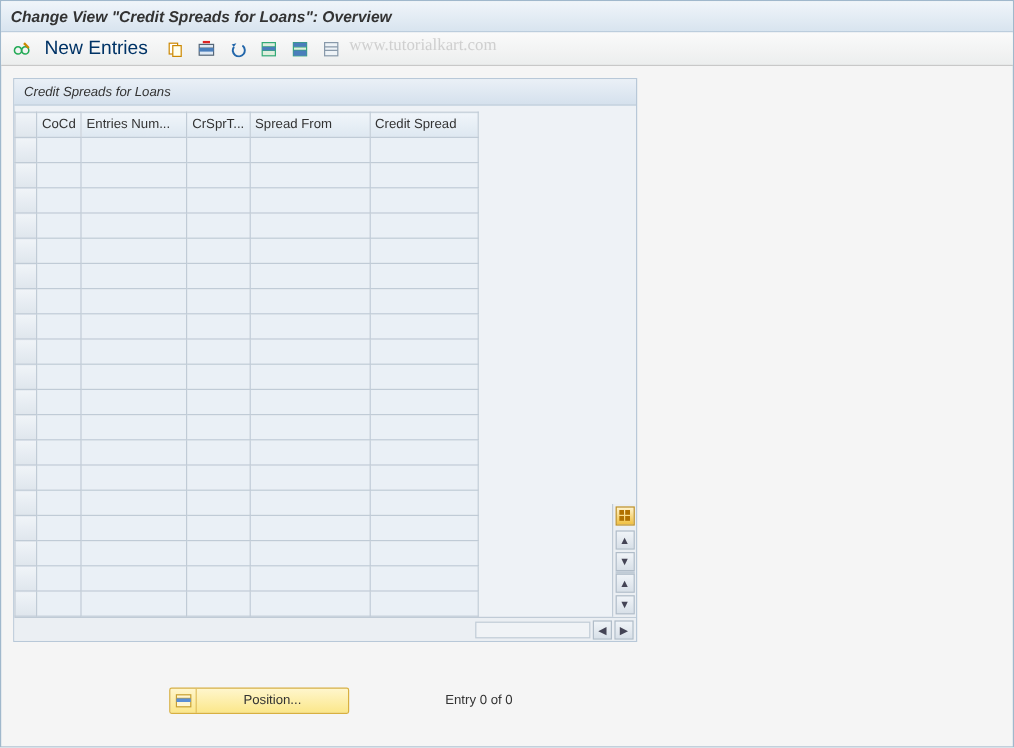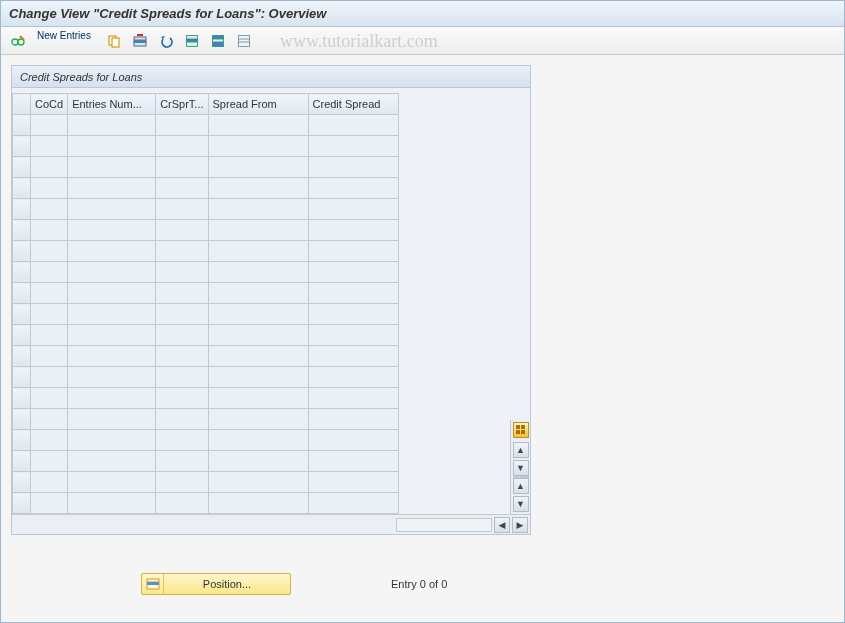--- a/index.html
+++ b/index.html
@@ -48,30 +48,31 @@
     align-items: center;
     justify-content: center;
     border: 1px solid transparent;
     border-radius: 3px;
     cursor: pointer;
   }
   .new-entries {
     padding: 0 8px 0 4px;
     height: 22px;
     display: flex;
+    align-items: center;
     cursor: pointer;
     color: #003366;
-    font-size: 10px;
+    font-size: 16px;
   }
   .watermark {
     position: absolute;
-    left: 279px;
+    left: 290px;
     top: 4px;
     font-family: Georgia, serif;
-    font-size: 18px;
+    font-size: 14px;
     color: rgba(200,200,200,0.85);
     pointer-events: none;
   }
   .content-area {
     padding: 10px;
     height: 500px;
   }
   .group-box {
     width: 520px;
     height: 470px;
@@ -165,21 +166,21 @@
     display:flex;
     align-items:center;
     padding:0 2px;
   }
   .hs-track { flex:1; height:14px; background:#f0f3f6; border:1px solid #c0cbd6; margin:0 2px;}
   .hs-arrows { display:flex; gap:2px;}
   .footer-row {
     display:flex;
     align-items:center;
     padding: 18px 0 0 140px;
-    gap: 100px;
+    gap: 80px;
   }
   .position-btn {
     width: 150px;
     height: 22px;
     background: linear-gradient(to bottom,#fff6cc,#fbe78a);
     border:1px solid #d8b040;
     display:flex;
     align-items:center;
     cursor:pointer;
     border-radius:2px;

